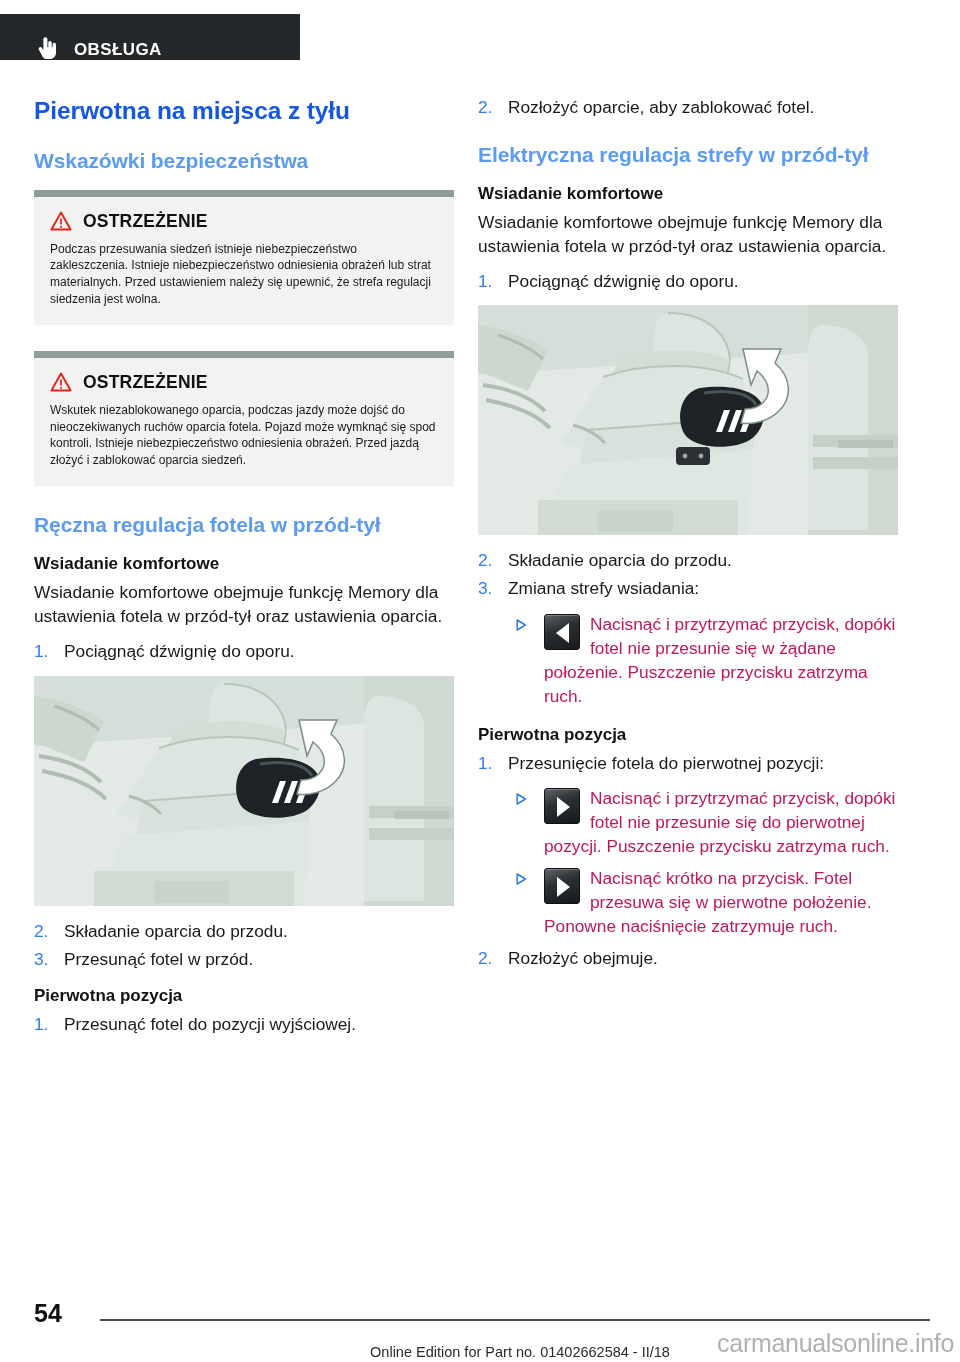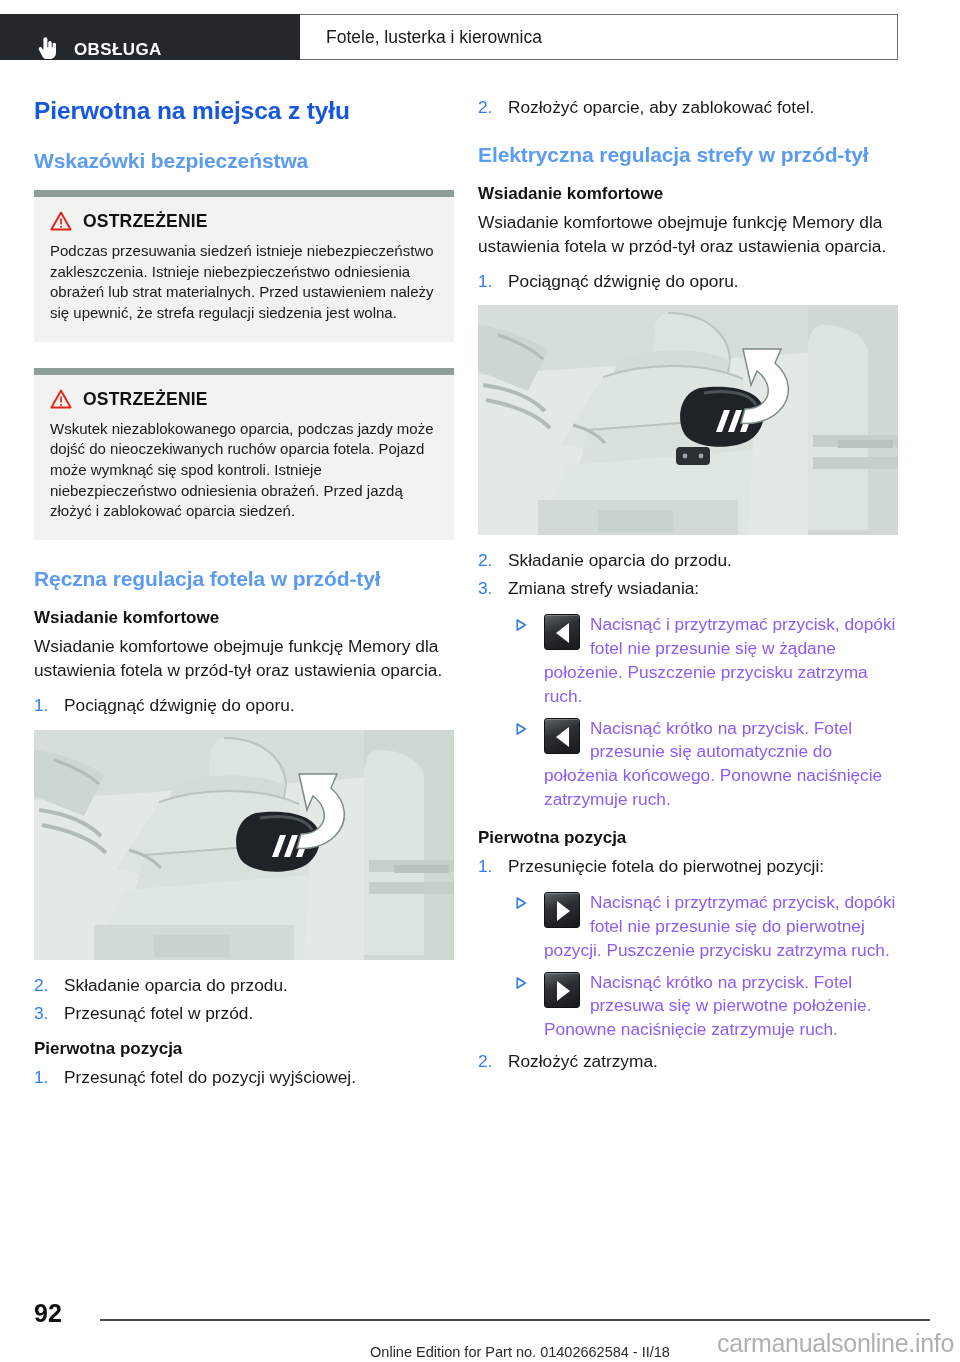--- a/index.html
+++ b/index.html
@@ -116,21 +116,21 @@
     margin-bottom: 9px;
   }
   .warn-tri { width: 22px; height: 20px; display: block; flex: none; }
   .warn-title {
     font-size: 17.5px;
     font-weight: bold;
     color: #111111;
     letter-spacing: 0.2px;
   }
   .warn-text {
-    font-size: 15px;
+    font-size: 12px;
     line-height: 1.38;
     color: #1a1a1a;
   }
 
   
   ol.steps { list-style: none; margin: 0 0 12px 0; }
   ol.steps > li {
     position: relative;
     padding-left: 30px;
     font-size: 17.3px;
@@ -146,21 +146,21 @@
     width: 24px;
     text-align: left;
   }
 
   ul.subbul { list-style: none; margin: 6px 0 4px 0; }
   ul.subbul > li {
     position: relative;
     padding-left: 30px;
     font-size: 17.3px;
     line-height: 1.38;
-    color: #8b5cf6;
+    color: #be185d;
     margin-bottom: 8px;
   }
   .tri-bullet {
     position: absolute;
     left: 2px;
     top: 6px;
     width: 11px;
     height: 12px;
   }
   .btn-icon {
@@ -225,23 +225,20 @@
 <body>
 
 <div class="page">
 
   <div class="header">
     <div class="header-chapter">
       <svg class="hand-icon" viewBox="0 0 20 24">
         <path d="M7.4 1.2c1.1 0 2 .9 2 2v8.1h.9V6.6c0-.9.8-1.7 1.7-1.7s1.7.8 1.7 1.7v4.7h.9V8.4c0-.9.8-1.7 1.7-1.7s1.7.8 1.7 1.7v8.1c0 3.9-2.6 6.6-6.3 6.6H9.2c-2.3 0-3.6-.9-4.7-2.7L.9 13.7c-.5-.9-.2-2 .7-2.4.8-.4 1.8-.2 2.3.6l1.5 2.2V3.2c0-1.1.9-2 2-2z" fill="#ffffff"></path>
       </svg>
       <span class="header-chapter-label">OBSŁUGA</span>
-    </div>
-    <div class="header-section">
-      <span class="header-section-label">Fotele, lusterka i kierownica</span>
     </div>
   </div>
 
   <div class="col col-left">
 
     <h1 class="title">Pierwotna na miejsca z tyłu</h1>
 
     <h2 class="subtitle">Wskazówki bezpieczeństwa</h2>
 
     <div class="warnbox">
@@ -409,31 +406,20 @@
         <svg class="tri-bullet" viewBox="0 0 11 12">
           <path d="M1.2 1 9.4 6 1.2 11Z" fill="none" stroke="#2f7cf0" stroke-width="1.5" stroke-linejoin="round"></path>
         </svg>
         <span class="btn-icon">
           <svg width="20" height="22" viewBox="0 0 20 22">
               <path d="M16 1 3 11l13 10Z" fill="#ffffff"></path>
             </svg>
         </span>
         <span>Nacisnąć i przytrzymać przycisk, dopóki fotel nie przesunie się w żądane położenie. Puszczenie przycisku zatrzyma ruch.</span>
       </li>
-      <li>
-        <svg class="tri-bullet" viewBox="0 0 11 12">
-          <path d="M1.2 1 9.4 6 1.2 11Z" fill="none" stroke="#2f7cf0" stroke-width="1.5" stroke-linejoin="round"></path>
-        </svg>
-        <span class="btn-icon">
-          <svg width="20" height="22" viewBox="0 0 20 22">
-              <path d="M16 1 3 11l13 10Z" fill="#ffffff"></path>
-            </svg>
-        </span>
-        <span>Nacisnąć krótko na przycisk. Fotel przesunie się automatycznie do położenia końcowego. Ponowne naciśnięcie zatrzymuje ruch.</span>
-      </li>
     </ul>
 
     <h3 class="boldhead" style="margin-top:16px">Pierwotna pozycja</h3>
 
     <ol class="steps">
       <li>
         <span class="num">1.</span>
         <span>Przesunięcie fotela do pierwotnej pozycji:</span>
       </li>
     </ol>
@@ -459,23 +445,23 @@
               <path d="M4 1 17 11 4 21Z" fill="#ffffff"></path>
             </svg>
         </span>
         <span>Nacisnąć krótko na przycisk. Fotel przesuwa się w pierwotne położenie. Ponowne naciśnięcie zatrzymuje ruch.</span>
       </li>
     </ul>
 
     <ol class="steps">
       <li>
         <span class="num">2.</span>
-        <span>Rozłożyć zatrzyma.</span>
+        <span>Rozłożyć obejmuje.</span>
       </li>
     </ol>
   </div>
 
-  <div class="footer-pageno">92</div>
+  <div class="footer-pageno">54</div>
   <div class="footer-rule"></div>
   <div class="footer-note">Online Edition for Part no. 01402662584 - II/18</div>
   <div class="watermark">carmanualsonline.info</div>
 
 </div>
 
 </body></html>

